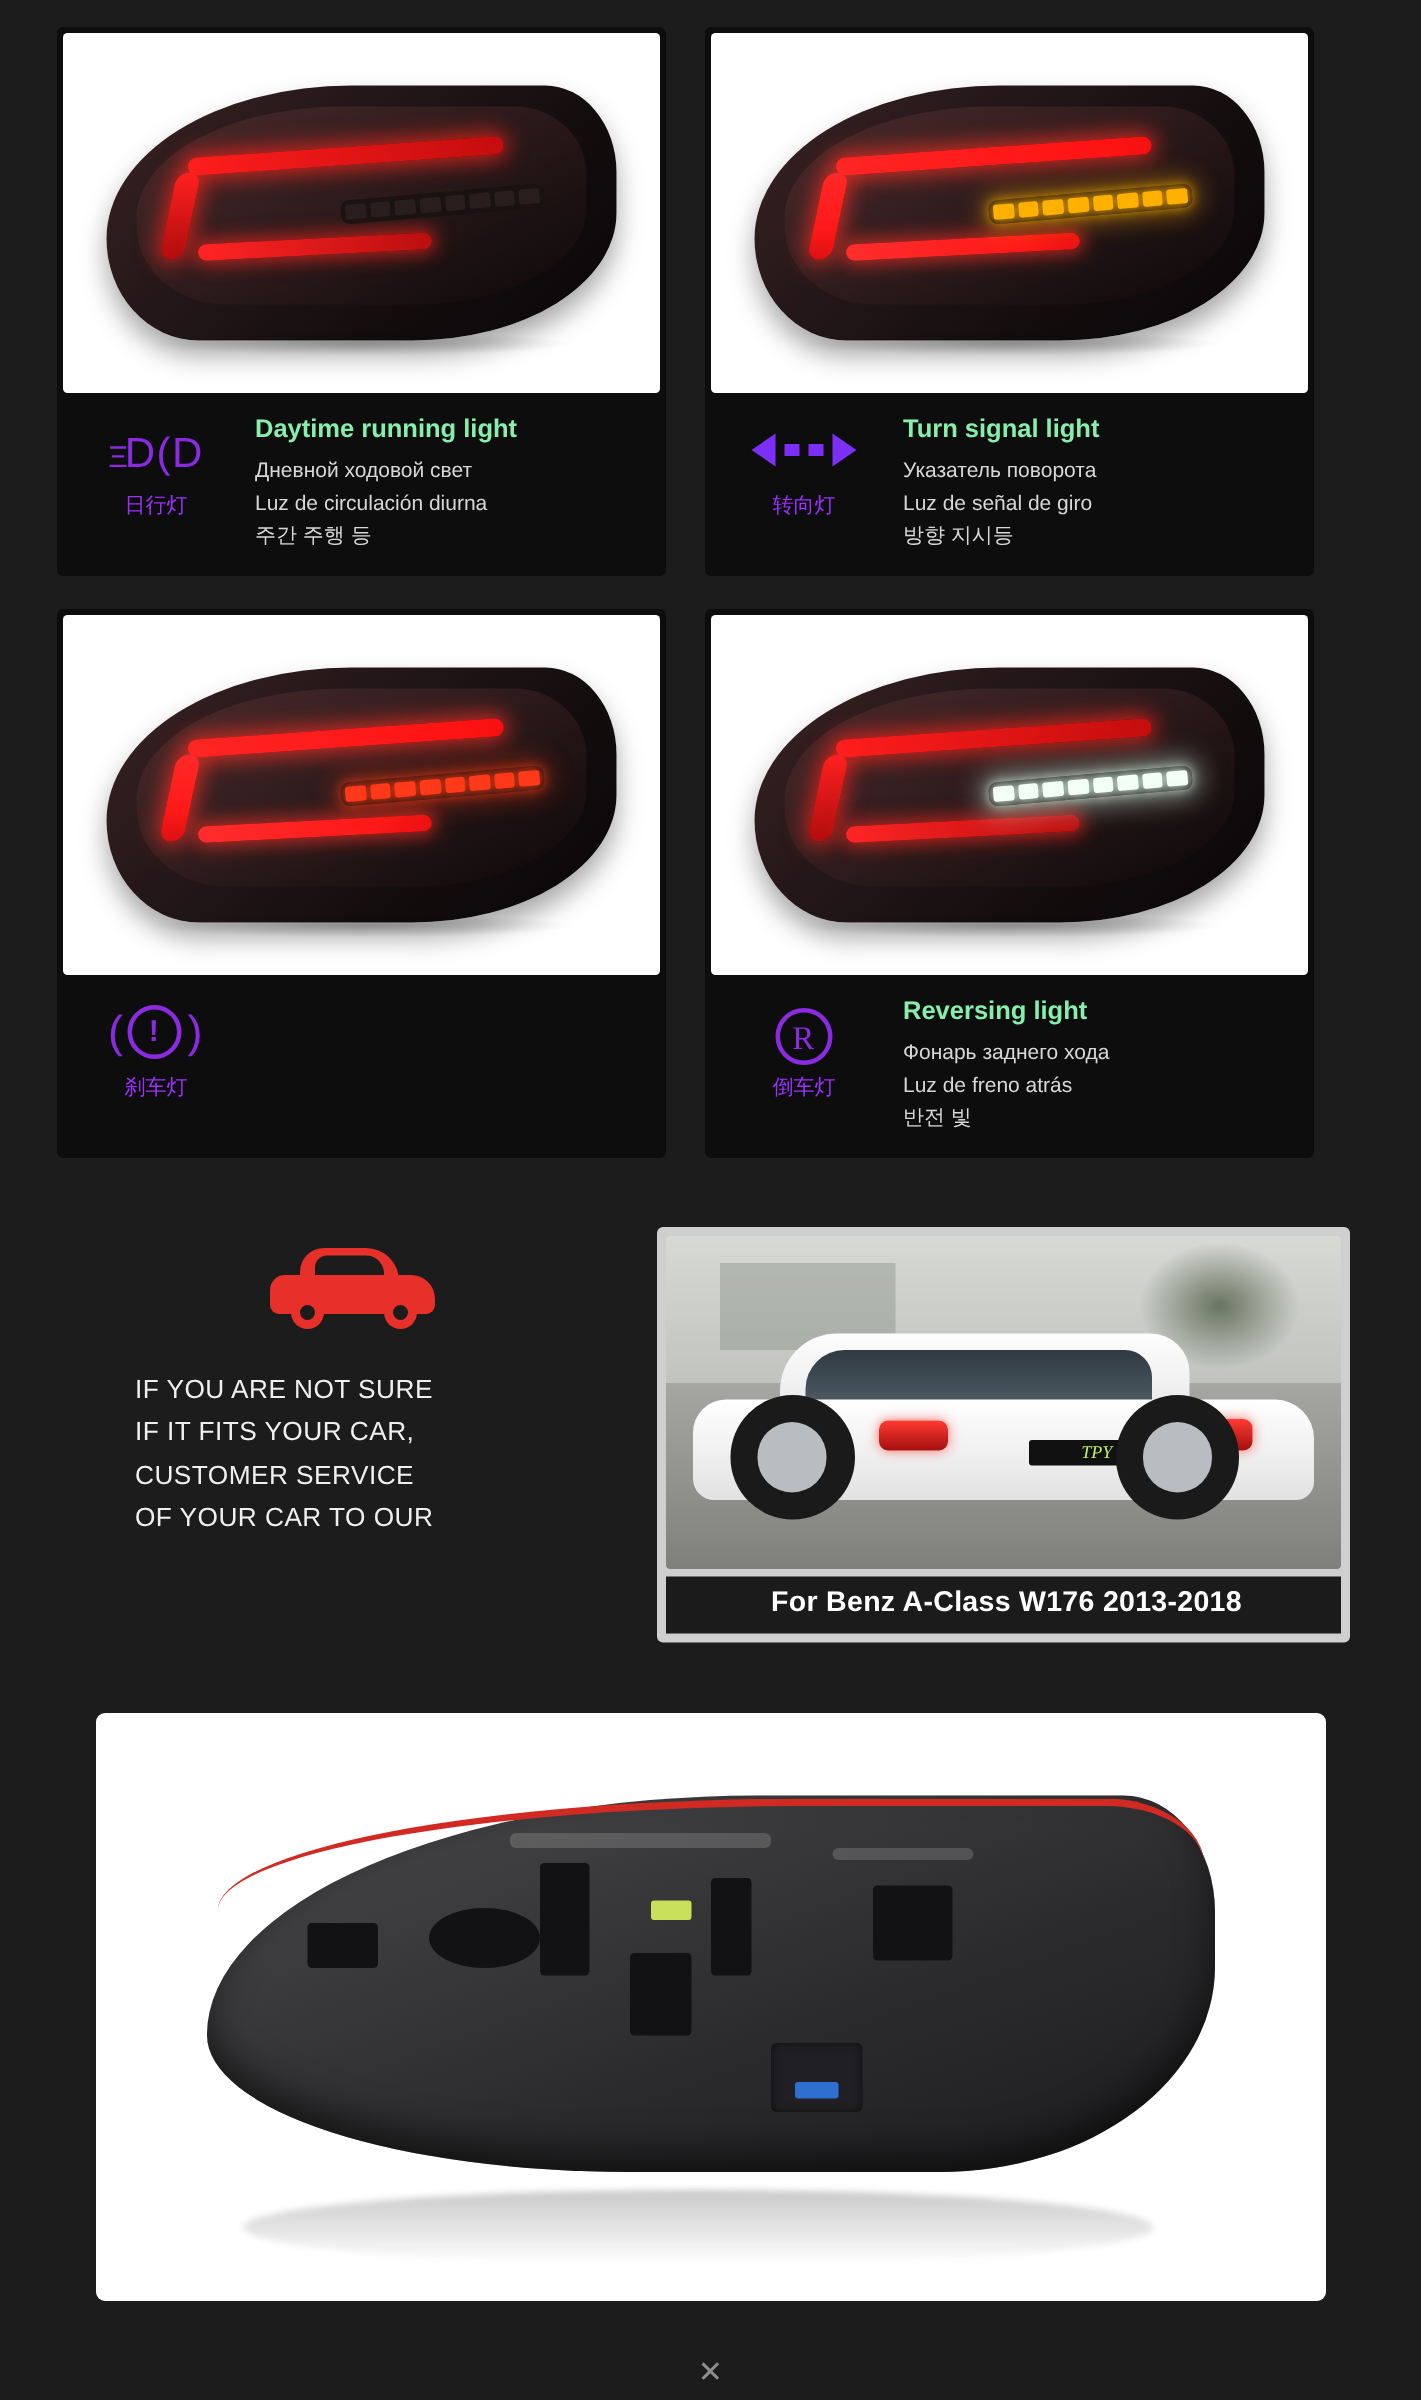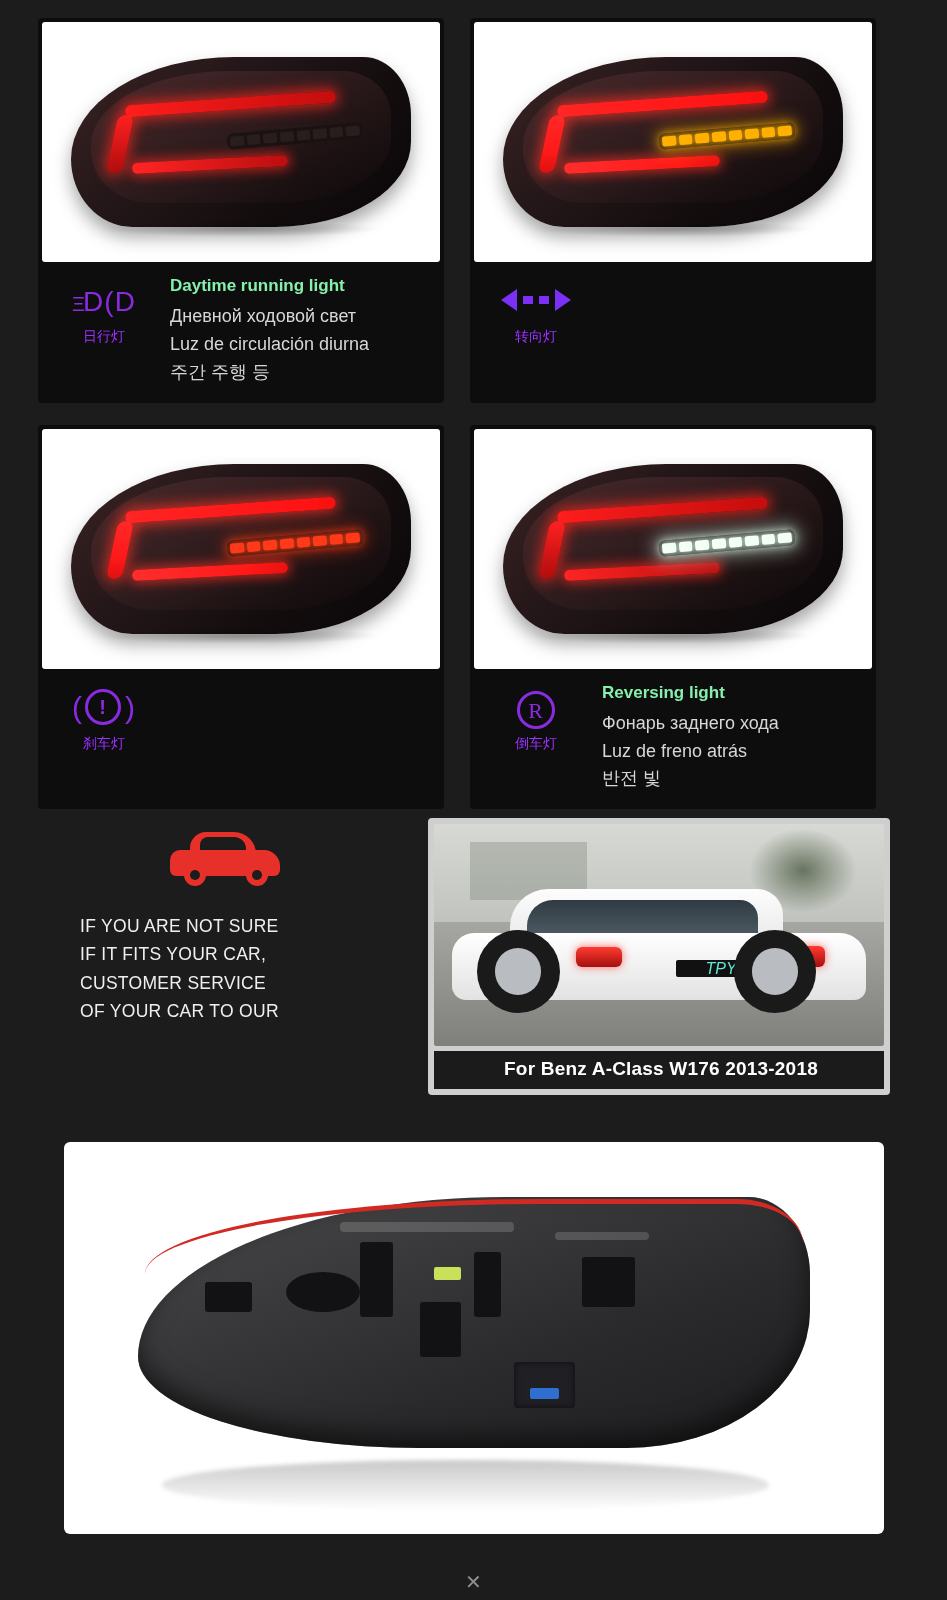--- a/index.html
+++ b/index.html
@@ -149,21 +149,21 @@
     color: #9b30ff;
   }
   .cap-text .title {
     color: #86efac;
     font-size: 17px;
     font-weight: bold;
     margin-bottom: 7px;
   }
   .cap-text .line {
     color: #d7d7d7;
-    font-size: 18px;
+    font-size: 14px;
     line-height: 1.55;
   }
 
   
   .arrows { display: inline-flex; gap: 6px; align-items: center; }
   .arrow {
     width: 0; height: 0;
     border-top: 11px solid transparent;
     border-bottom: 11px solid transparent;
   }
@@ -195,21 +195,21 @@
     border: 3px solid #8a2be2; border-radius: 50%;
     color: #8a2be2; font-size: 20px; line-height: 31px; text-align: center; font-weight: bold;
   }
   .drl-ico { display: inline-flex; align-items: center; gap: 2px; color: #8a2be2; font-size: 26px; }
   .drl-ico .rays { font-size: 20px; letter-spacing: -2px; }
 
   
   .fit {
     position: absolute;
     top: 818px;
-    left: 20px;
+    left: 30px;
     width: 870px;
     height: 280px;
   }
   .fit-left { position: absolute; left: 60px; top: 10px; width: 290px; }
   .car-icon { width: 110px; height: 58px; margin: 0 auto 26px auto; position: relative; }
   .car-icon .body {
     position: absolute; left: 0; bottom: 10px; width: 110px; height: 26px;
     background: #e8302a; border-radius: 10px 16px 6px 6px;
   }
   .car-icon .roof {
@@ -306,24 +306,24 @@
   .cp-car .tl2 {
     position: absolute; left: 30%; bottom: 34%;
     width: 11%; height: 15%;
     background: linear-gradient(180deg, #ff3b30, #a40f0f);
     border-radius: 6px;
     box-shadow: 0 0 8px rgba(255,50,40,.7);
   }
   .cp-car .plate {
     position: absolute; right: 24%; bottom: 26%;
     width: 22%; height: 13%;
-    background: #111; color: #5eead4;
-    font-family: Liberation Sans, sans-serif;
+    background: #111; color: #bef264;
+    font-family: Liberation Serif, serif;
     font-style: italic;
-    font-size: 16px;
+    font-size: 12px;
     display: flex; align-items: center; justify-content: center;
     border-radius: 2px;
   }
   .fit-label {
     margin-top: 5px;
     background: #1b1b1b;
     color: #ffffff;
     font-size: 19px;
     font-weight: bold;
     text-align: center;
@@ -470,20 +470,26 @@
         <div class="cap-icon">
           <span class="glyph">
             <span class="arrows">
               <span class="arrow left"></span>
                 <span class="arrow-tail"></span>
               <span class="arrow-tail"></span>
                 <span class="arrow right"></span>
             </span>
           </span>
           <span class="cn">转向灯</span>
+        </div>
+        <div class="cap-text">
+          <div class="title">Turn signal light</div>
+          <div class="line">Указатель поворота</div>
+          <div class="line">Luz de señal de giro</div>
+          <div class="line">방향 지시등</div>
         </div>
       </div>
     </div>
 
     <div class="card">
       <div class="card-photo">
         <div class="lamp bright">
           <div class="lamp-body"></div>
           <div class="bar-red-top"></div>
           <div class="bar-red-hook"></div>

